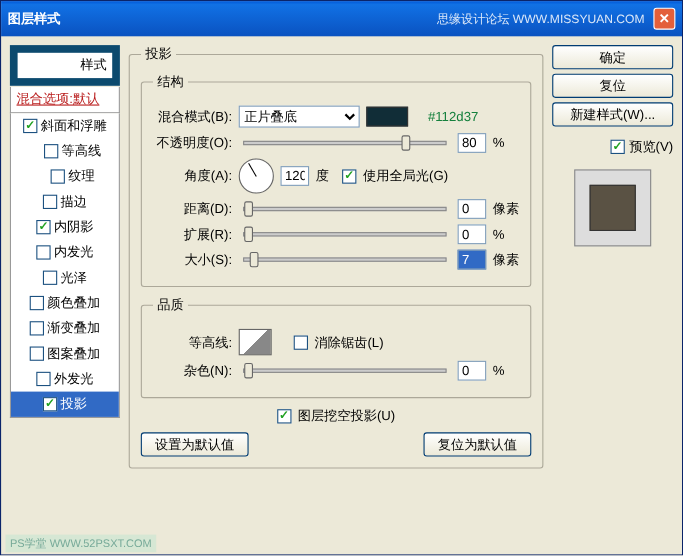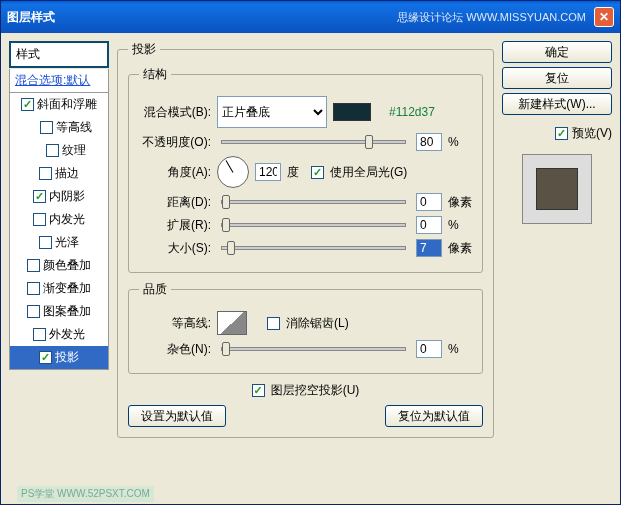--- a/index.html
+++ b/index.html
@@ -5,55 +5,55 @@
 * { box-sizing: border-box; font-family: "Microsoft YaHei", SimSun, sans-serif; font-size: 12px; }
 body { margin: 0; background: #fff; }
 .window { width: 621px; height: 505px; border: 1px solid #0a246a; background: #ece9d8; position: relative; }
 .titlebar { height: 32px; background: linear-gradient(to bottom, #0058d8, #1171e5 10%, #0a52c0); color: #fff; display: flex; align-items: center; padding: 0 6px; font-size: 13px; font-weight: bold; }
 .titlebar .spacer { flex: 1; }
 .titlebar .watermark { font-size: 11px; opacity: 0.85; font-weight: normal; margin-right: 8px; }
 .close-btn { width: 20px; height: 20px; background: #e35f3a; border: 1px solid #fff; border-radius: 3px; display: flex; align-items: center; justify-content: center; color: #fff; font-weight: bold; cursor: pointer; }
 .body { display: flex; padding: 8px; gap: 8px; height: calc(100% - 28px); }
 
 .styles-panel { width: 100px; }
-.styles-header { background: #fff; border: 2px solid #0c4a6e; padding: 3px 5px; margin-bottom: 1px; text-align: left; }
-.blend-link { color: #1d4ed8; padding: 3px 5px; border: 1px solid #999; border-top: none; background: #fff; cursor: pointer; text-decoration: underline; }
+.styles-header { background: #fff; border: 7px solid #0c4a6e; padding: 3px 5px; margin-bottom: 1px; text-align: right; }
+.blend-link { color: #b91c1c; padding: 3px 5px; border: 1px solid #999; border-top: none; background: #fff; cursor: pointer; text-decoration: underline; }
 .style-list { border: 1px solid #999; border-top: none; background: #fff; }
 .style-item { padding: 3px 4px; display: flex; align-items: center; gap: 3px; cursor: pointer; justify-content: center; }
 .style-item.indent { padding-left: 18px; }
 .style-item.selected { background: #316ac5; color: #fff; }
 .checkbox { width: 13px; height: 13px; border: 1px solid #1c5180; background: #fff; display: inline-flex; align-items: center; justify-content: center; flex-shrink: 0; }
 .checkbox.checked::after { content: "✓"; color: #21a121; font-size: 11px; font-weight: bold; line-height: 1; }
 
 .main { flex: 1; display: flex; flex-direction: column; gap: 6px; }
 fieldset { border: 1px solid #aca899; border-radius: 3px; padding: 8px 10px 10px; margin: 0; }
 legend { padding: 0 4px; }
 .row { display: flex; align-items: center; gap: 6px; margin: 5px 0; }
 .row-label { width: 72px; text-align: right; }
-select { height: 32px; border: 1px solid #7f9db9; background: #fff; }
+select { height: 20px; border: 1px solid #7f9db9; background: #fff; }
 .color-swatch { width: 38px; height: 18px; border: 1px solid #333; cursor: pointer; }
 .hex { color: #15803d; margin-left: 12px; }
 .slider { flex: 1; height: 4px; background: #ccc; border: 1px solid #888; position: relative; margin: 0 4px; }
 .slider .thumb { position: absolute; top: -6px; width: 8px; height: 14px; background: #ece9d8; border: 1px solid #666; border-radius: 2px; }
 input.num { width: 26px; height: 18px; border: 1px solid #7f9db9; padding: 0 3px; text-align: left; }
 input.num.sel { background: #316ac5; color: #fff; }
 .unit { width: 24px; }
 .angle-dial { width: 32px; height: 32px; border: 1px solid #666; border-radius: 50%; background: #fff; position: relative; }
 .angle-dial::after { content: ""; position: absolute; width: 14px; height: 1px; background: #000; top: 50%; left: 50%; transform-origin: left center; transform: rotate(-120deg); }
 .contour-thumb { width: 30px; height: 24px; border: 1px solid #666; background: linear-gradient(135deg, #fff 50%, #888 50%); cursor: pointer; }
 .btn-row { display: flex; gap: 20px; justify-content: space-between; margin-top: 6px; }
 button.winbtn { height: 22px; padding: 0 12px; border: 1px solid #003c74; border-radius: 3px; background: linear-gradient(#fff, #ece9d8); cursor: pointer; }
 
 .right { width: 110px; display: flex; flex-direction: column; gap: 4px; align-items: stretch; }
 .right button.winbtn { width: 100%; }
 .preview-chk { display: flex; align-items: center; gap: 4px; justify-content: flex-end; margin-top: 6px; }
 .preview-box { width: 70px; height: 70px; margin: 8px auto; border: 1px solid #888; background: #ddd; display: flex; align-items: center; justify-content: center; }
 .preview-inner { width: 42px; height: 42px; background: #5a5244; border: 1px solid #333; }
 
-.footer-mark { position: absolute; bottom: 2px; left: 16px; font-size: 10px; color: #7a9; background: rgba(200,230,210,0.6); padding: 1px 4px; }
+.footer-mark { position: absolute; bottom: 2px; left: 4px; font-size: 10px; color: #7a9; background: rgba(200,230,210,0.6); padding: 1px 4px; }
 </style>
 </head>
 <body>
 
 <div class="window">
   <div class="titlebar">
     <span>图层样式</span>
     <span class="spacer"></span>
     <span class="watermark">思缘设计论坛  WWW.MISSYUAN.COM</span>
     <div class="close-btn">✕</div>

